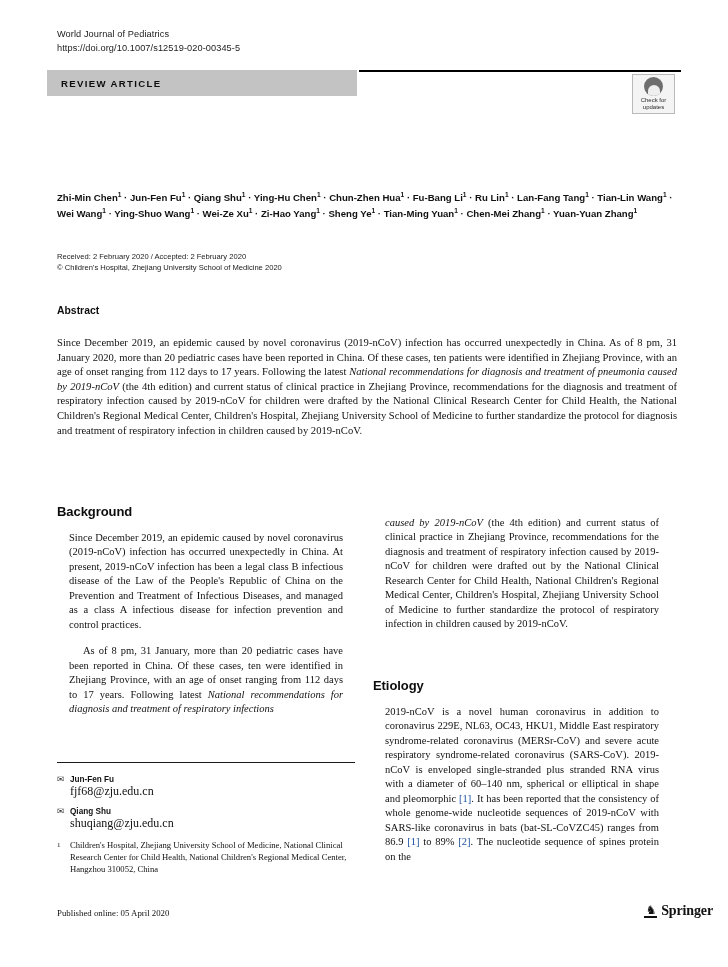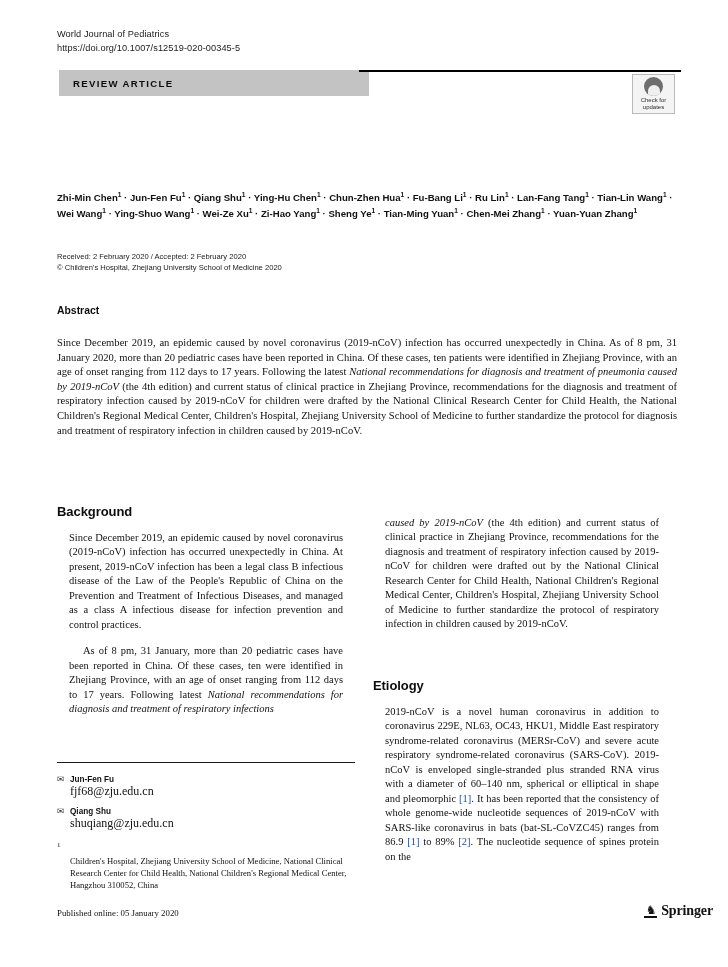--- a/index.html
+++ b/index.html
@@ -38,21 +38,21 @@
   
   .banner-row {
     position: absolute;
     left: 47px;
     top: 70px;
     width: 634px;
     height: 26px;
   }
   .banner {
     position: absolute;
-    left: 12px; top: 0;
+    left: 0; top: 0;
     width: 310px;
     height: 26px;
     background: #c3c3c3;
     display: flex;
     align-items: center;
   }
   .banner-label {
     font-family: "Liberation Sans", sans-serif;
     font-size: 9.6px;
     font-weight: bold;
@@ -278,21 +278,20 @@
   .affil-num {
     width: 13px;
     flex: none;
     font-size: 7px;
     line-height: 11px;
     vertical-align: super;
   }
   .affil-text {
     font-size: 8.6px;
     line-height: 11.8px;
-    margin-top: 16px;
   }
 
   
   .pub-online {
     position: absolute;
     left: 57px;
     top: 908px;
     font-family: "Liberation Serif", serif;
     font-size: 8.8px;
     color: #111111;
@@ -404,21 +403,21 @@
         <span class="corr-name">Qiang Shu</span><br>
         <span class="corr-mail">shuqiang@zju.edu.cn</span>
       </span>
     </div>
     <div class="affil">
       <span class="affil-num">1</span>
       <span class="affil-text">Children's Hospital, Zhejiang University School of Medicine, National Clinical Research Center for Child Health, National Children's Regional Medical Center, Hangzhou 310052, China</span>
     </div>
   </div>
 
-  <div class="pub-online">Published online: 05 January 2020</div>
+  <div class="pub-online">Published online: 05 April 2020</div>
   <div class="springer">
     <span class="springer-mark">
       <span class="knight">♞</span>
       <span class="bar"></span>
     </span>
     <span class="springer-word">Springer</span>
   </div>
 
 </div>
 

